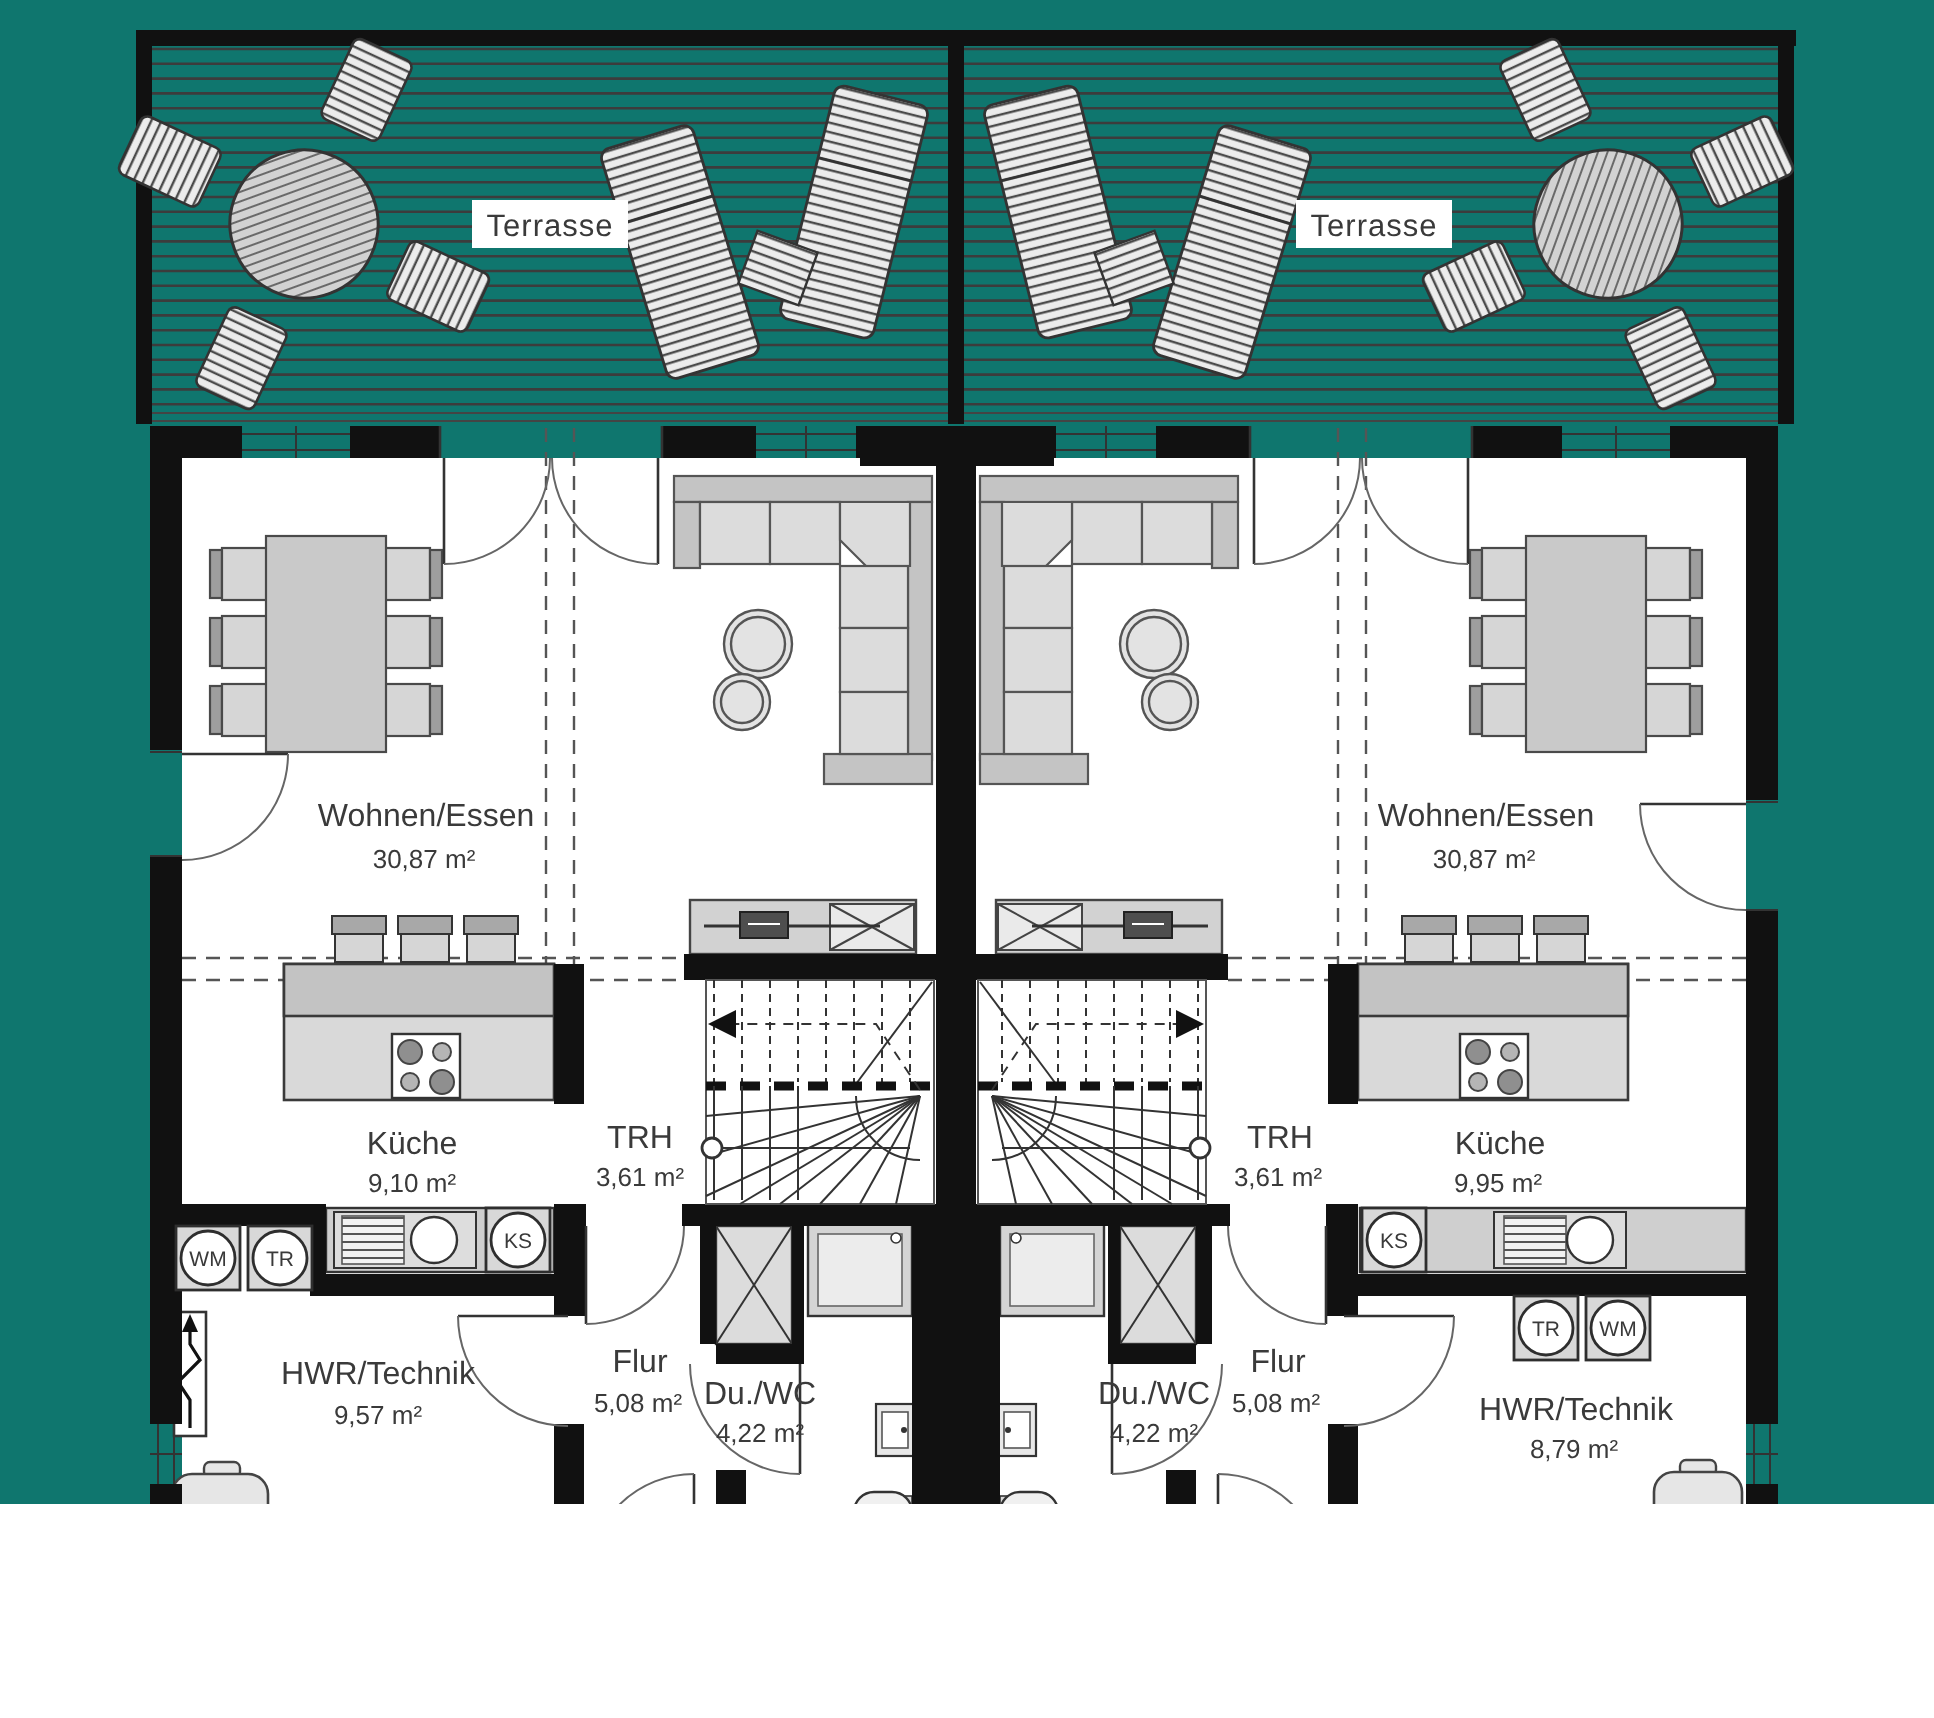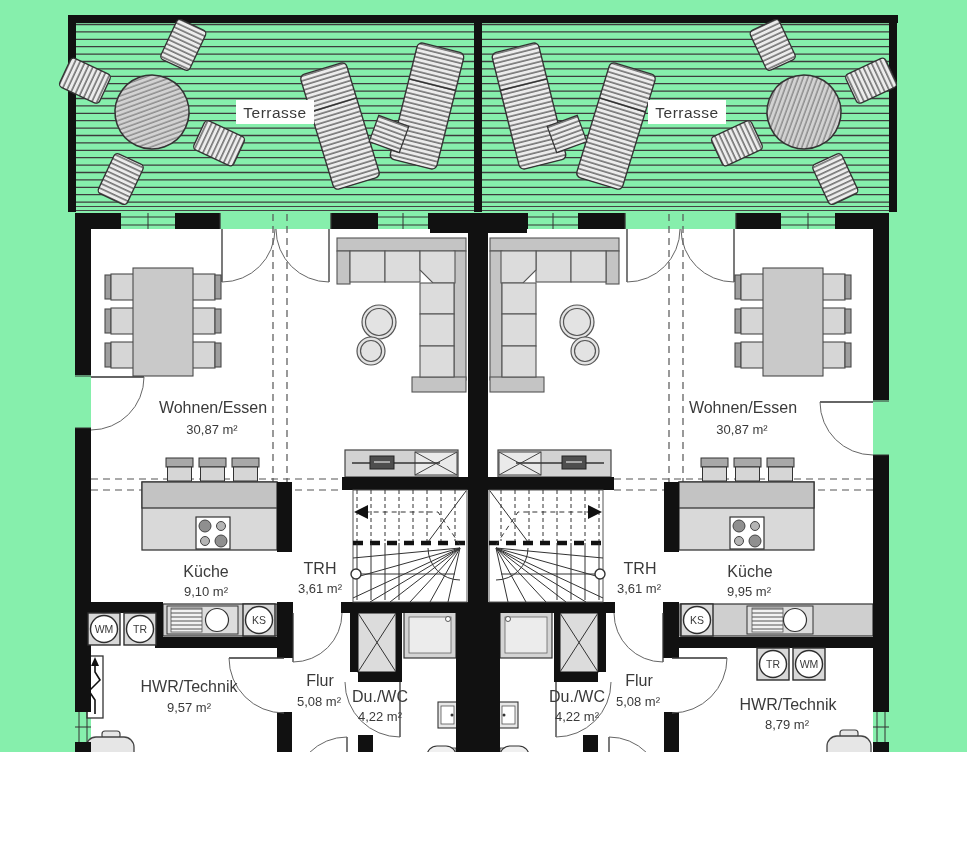--- a/index.html
+++ b/index.html
@@ -1,16 +1,16 @@
 <!DOCTYPE html>
 <html><head>
 <meta charset="utf-8">
 <style>
   html,body{margin:0;padding:0;background:#ffffff;}
-  .plan-wrap{position:relative;width:967px;height:752px;background:#86efac;font-family:"Liberation Sans",sans-serif;}
+  .plan-wrap{position:relative;width:967px;height:752px;background:#0f766e;font-family:"Liberation Sans",sans-serif;}
   svg{display:block;}
   text{fill:#3a3a3a;font-family:"Liberation Sans",sans-serif;}
   .room-name{font-size:16px;}
   .room-area{font-size:13px;}
   .terr-label{font-size:15.5px;letter-spacing:.5px;}
   .appl-label{font-size:10.5px;}
 </style>
 </head>
 <body>
 

